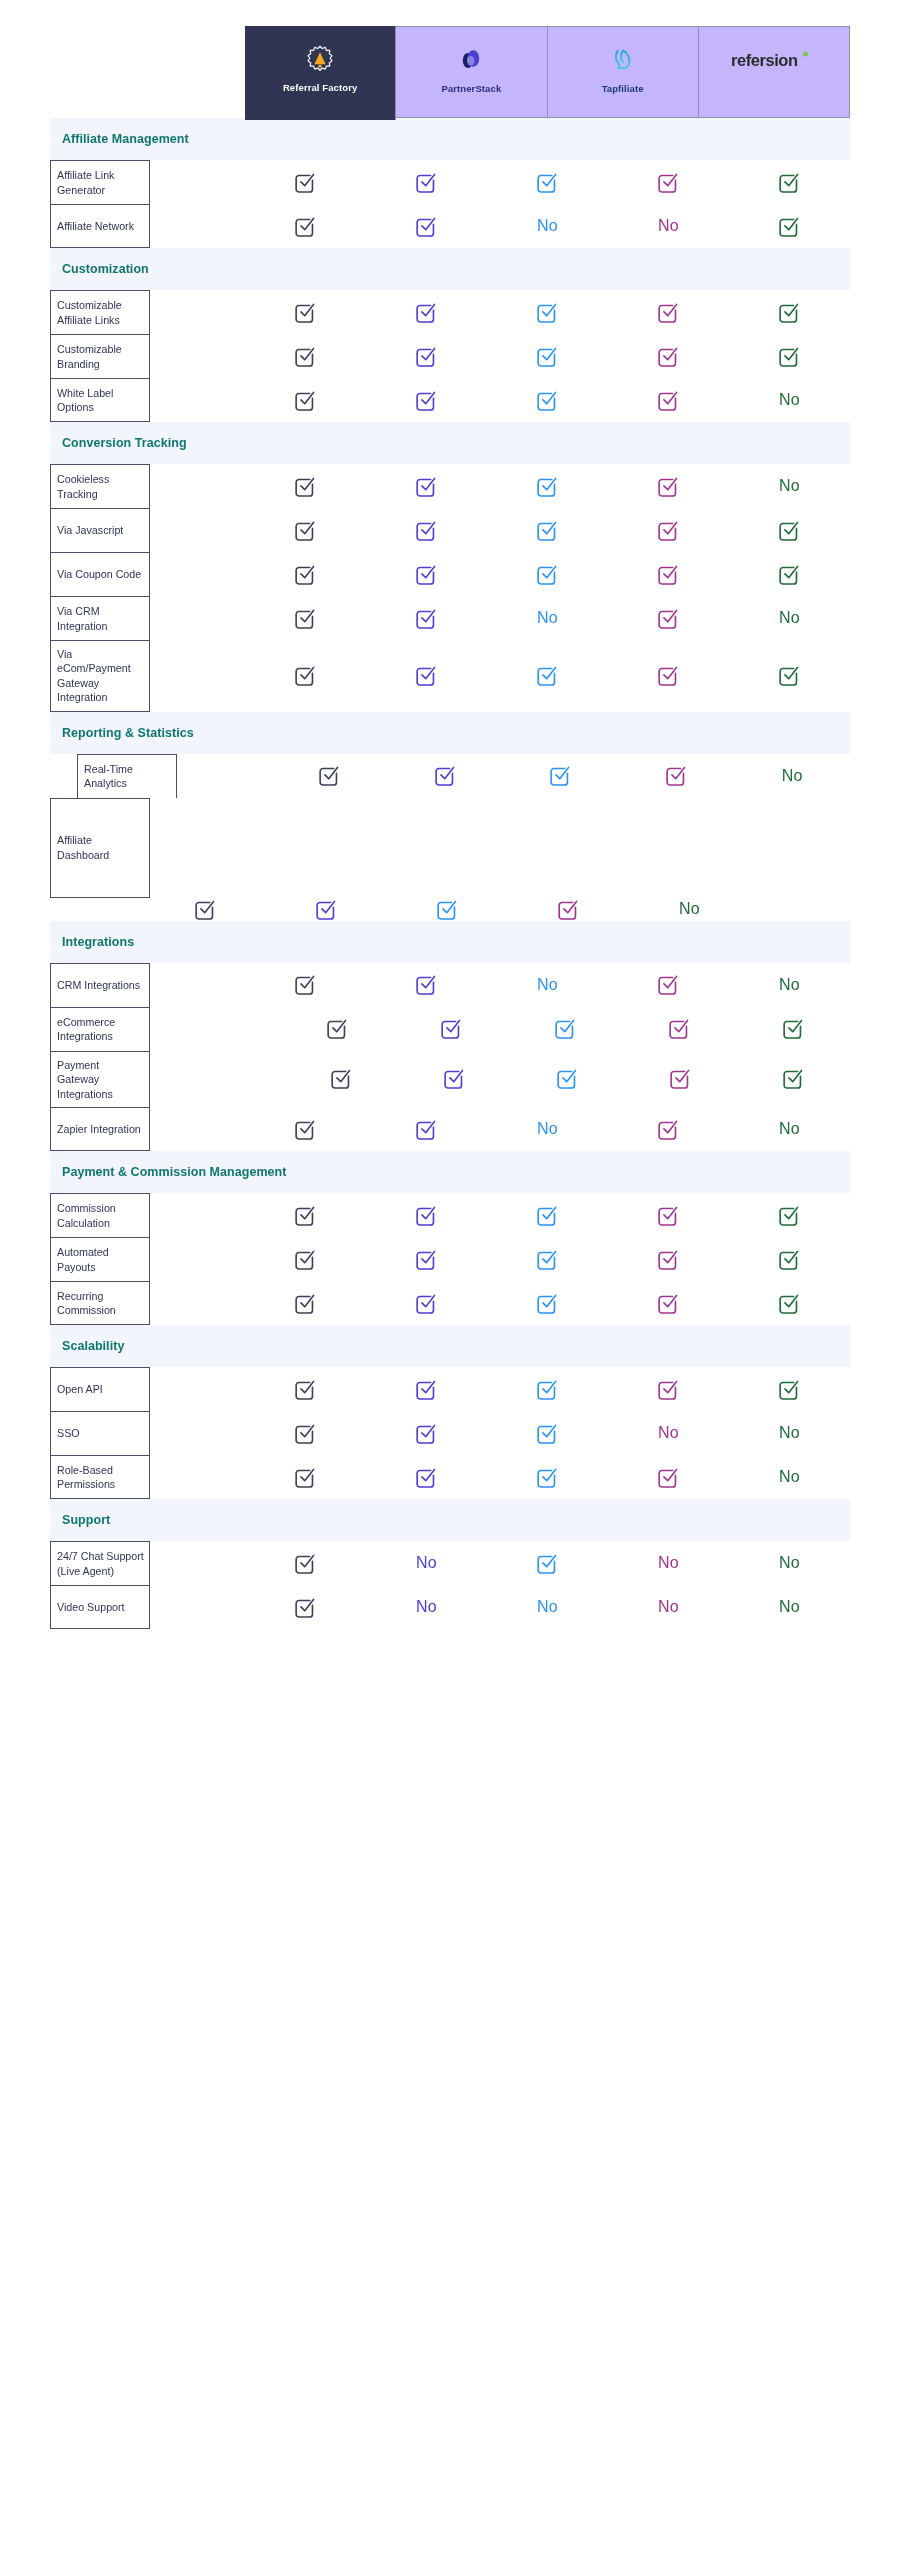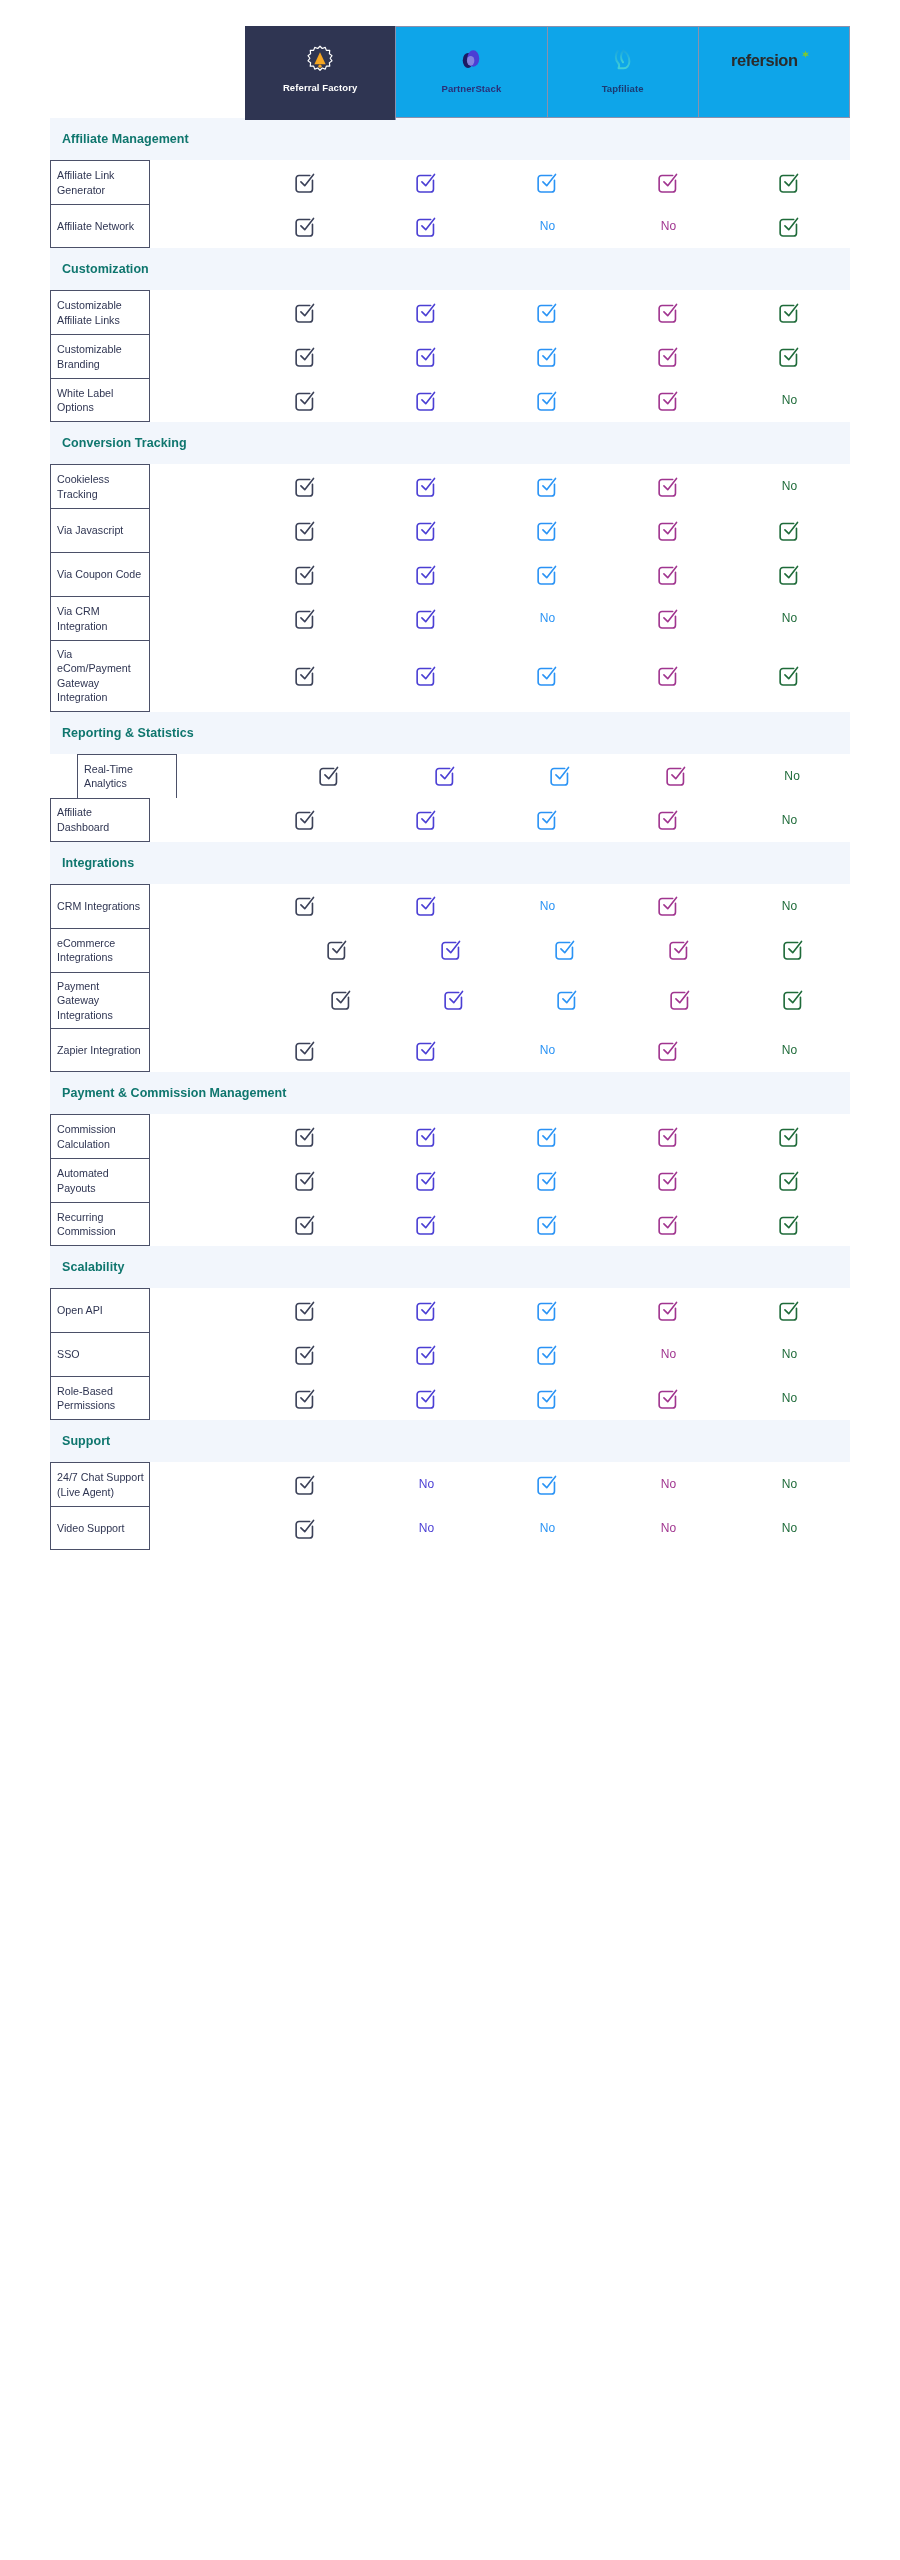--- a/index.html
+++ b/index.html
@@ -48,21 +48,21 @@
   }
   .hcell {
     flex: 1 1 0;
     border-right: 1px solid #8b90ac;
     display: flex;
     flex-direction: column;
     align-items: center;
     justify-content: flex-start;
     padding-top: 13px;
     position: relative;
-    background: #0ea5e9;
+    background: #c4b5fd;
   }
   .hcell:last-child { border-right: none; }
   .hcell.featured {
     background: #2f3552;
     margin: -1px 0 -1px -1px;
     height: 94px;
     border-right: 1px solid #8b90ac;
   }
   .hcell .logo-slot {
     height: 40px;
@@ -126,21 +126,21 @@
     margin-left: 95px;
     width: 605px;
   }
   .vcell {
     flex: 1 1 0;
     display: flex;
     align-items: center;
     justify-content: center;
   }
   .no-text {
-    font-size: 12px;
+    font-size: 16px;
     font-weight: 400;
     letter-spacing: 0.2px;
   }
   svg.chk { display: block; }
   .bottom-pad { height: 40px; }
 </style>
 </head>
 <body>
 
 <div id="page">
@@ -567,21 +567,21 @@
               <svg class="chk" width="21" height="23" viewBox="0 0 22 24" aria-hidden="true">
     <path d="M4.2 4.6 h11.2 M18.3 9.6 v9.4 a3 3 0 0 1 -3 3 h-11.1 a3 3 0 0 1 -3 -3 v-11.4 a3 3 0 0 1 3 -3" fill="none" stroke="#a0358f" stroke-width="1.7" stroke-linecap="round" stroke-linejoin="round"></path>
     <path d="M6.2 11.4 L10.2 15.3 L19.4 3.6" fill="none" stroke="#a0358f" stroke-width="1.7" stroke-linecap="round" stroke-linejoin="round"></path>
   </svg>
             </div>
             <div class="vcell">
               <span class="no-text" style="color: rgb(31, 107, 58);">No</span>
             </div>
           </div>
         </div>
-        <div class="feature-row last-in-group" style="min-height: 44px;">
+        <div class="feature-row last-in-group" style="min-height: 44px; flex-direction: column;">
           <div class="label-cell">Affiliate Dashboard</div>
           <div class="values-cell">
             <div class="vcell">
               <svg class="chk" width="21" height="23" viewBox="0 0 22 24" aria-hidden="true">
     <path d="M4.2 4.6 h11.2 M18.3 9.6 v9.4 a3 3 0 0 1 -3 3 h-11.1 a3 3 0 0 1 -3 -3 v-11.4 a3 3 0 0 1 3 -3" fill="none" stroke="#3b4158" stroke-width="1.7" stroke-linecap="round" stroke-linejoin="round"></path>
     <path d="M6.2 11.4 L10.2 15.3 L19.4 3.6" fill="none" stroke="#3b4158" stroke-width="1.7" stroke-linecap="round" stroke-linejoin="round"></path>
   </svg>
             </div>
             <div class="vcell">
               <svg class="chk" width="21" height="23" viewBox="0 0 22 24" aria-hidden="true">

